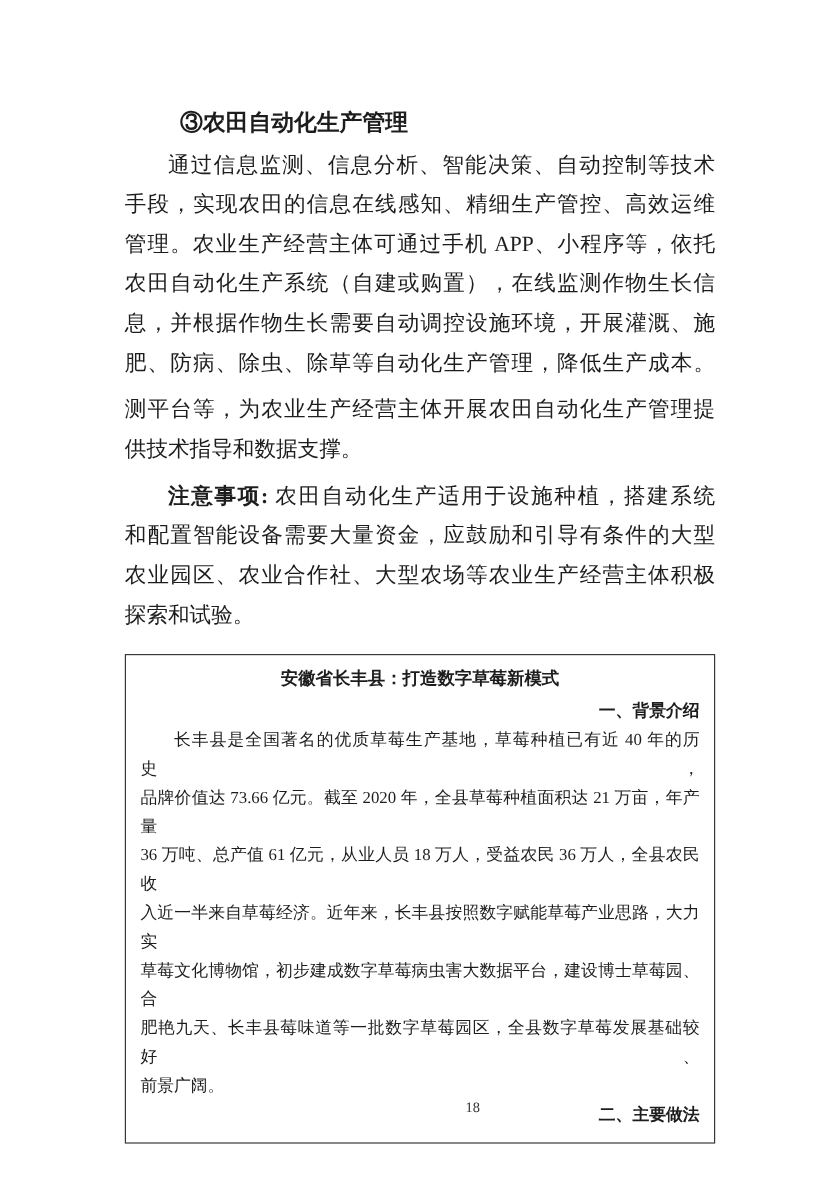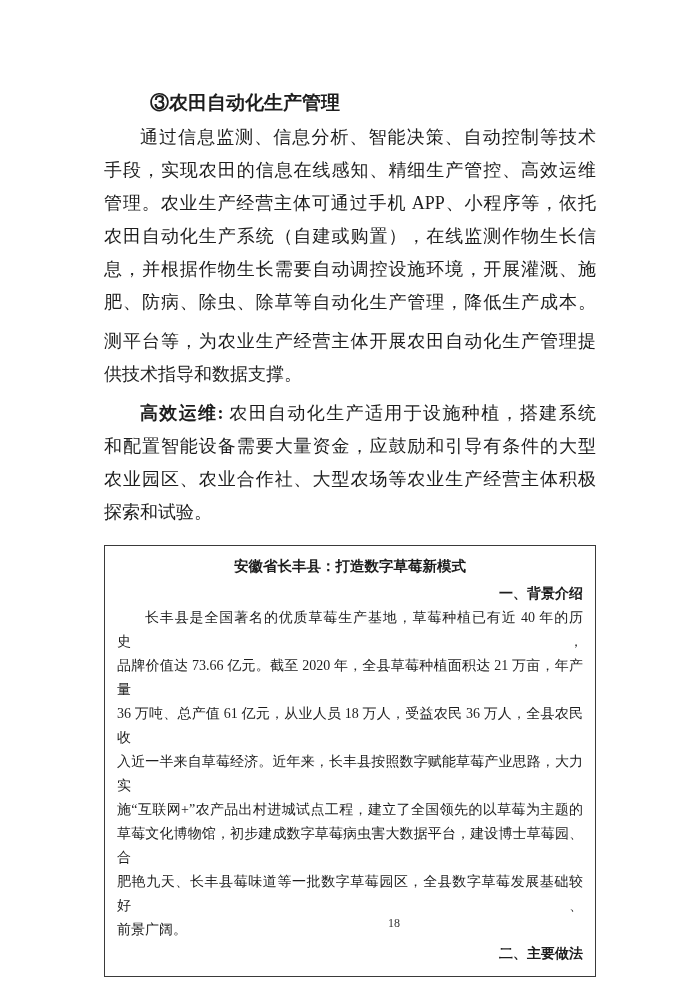--- a/index.html
+++ b/index.html
@@ -54,40 +54,39 @@
         <div class="tline">肥、防病、除虫、除草等自动化生产管理，降低生产成本。</div>
       </div>
 
     <div class="para gap">
         <div class="tline">测平台等，为农业生产经营主体开展农田自动化生产管理提</div>
         <div class="tline last">供技术指导和数据支撑。</div>
       </div>
 
     <div class="para gap">
       <div class="tline ind">
-        <span class="bold">高效运维:</span><span> 农田自动化生产适用于设施种植，搭建系统</span>
+        <span class="bold">注意事项:</span><span> 农田自动化生产适用于设施种植，搭建系统</span>
       </div>
       <div>
           <div class="tline">和配置智能设备需要大量资金，应鼓励和引导有条件的大型</div>
           <div class="tline">农业园区、农业合作社、大型农场等农业生产经营主体积极</div>
           <div class="tline last">探索和试验。</div>
         </div>
     </div>
 
     <div class="case-box">
       <div class="box-title">安徽省长丰县：打造数字草莓新模式</div>
 
       <div class="box-heading">一、背景介绍</div>
 
       <div>
           <div class="tline ind">长丰县是全国著名的优质草莓生产基地，草莓种植已有近 40 年的历史，</div>
           <div class="tline">品牌价值达 73.66 亿元。截至 2020 年，全县草莓种植面积达 21 万亩，年产量</div>
           <div class="tline">36 万吨、总产值 61 亿元，从业人员 18 万人，受益农民 36 万人，全县农民收</div>
           <div class="tline">入近一半来自草莓经济。近年来，长丰县按照数字赋能草莓产业思路，大力实</div>
-          <div class="tline">施“互联网+”农产品出村进城试点工程，建立了全国领先的以草莓为主题的</div>
           <div class="tline">草莓文化博物馆，初步建成数字草莓病虫害大数据平台，建设博士草莓园、合</div>
           <div class="tline">肥艳九天、长丰县莓味道等一批数字草莓园区，全县数字草莓发展基础较好、</div>
           <div class="tline last">前景广阔。</div>
         </div>
 
       <div class="box-heading">二、主要做法</div>
 
     </div>
 
   </div>

